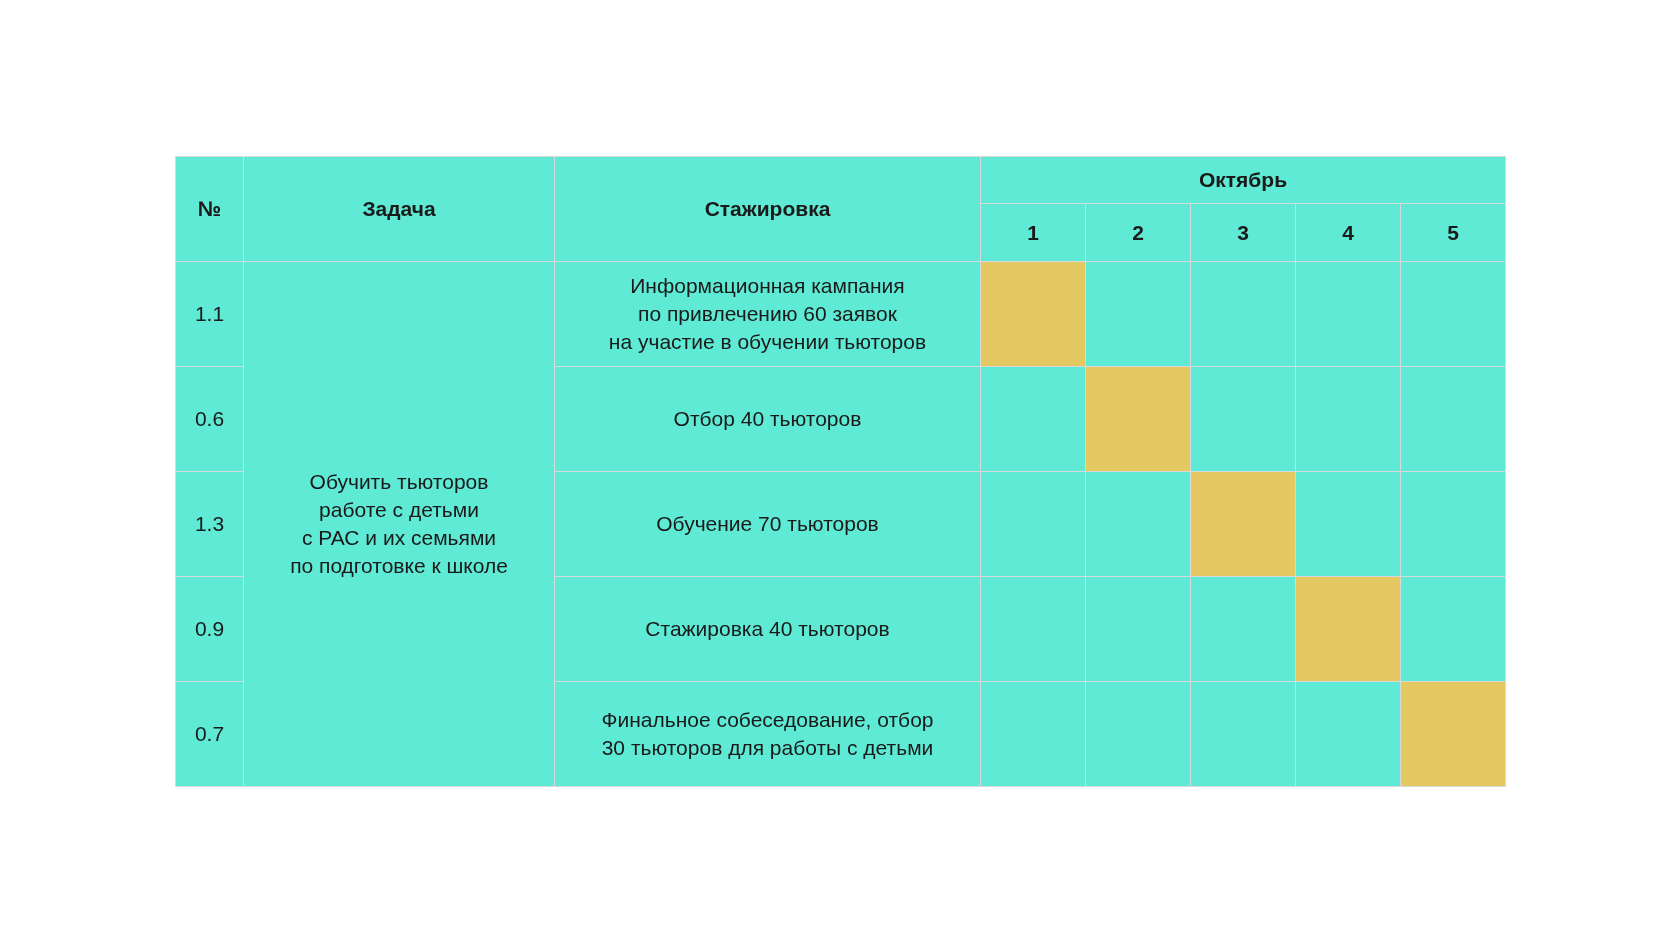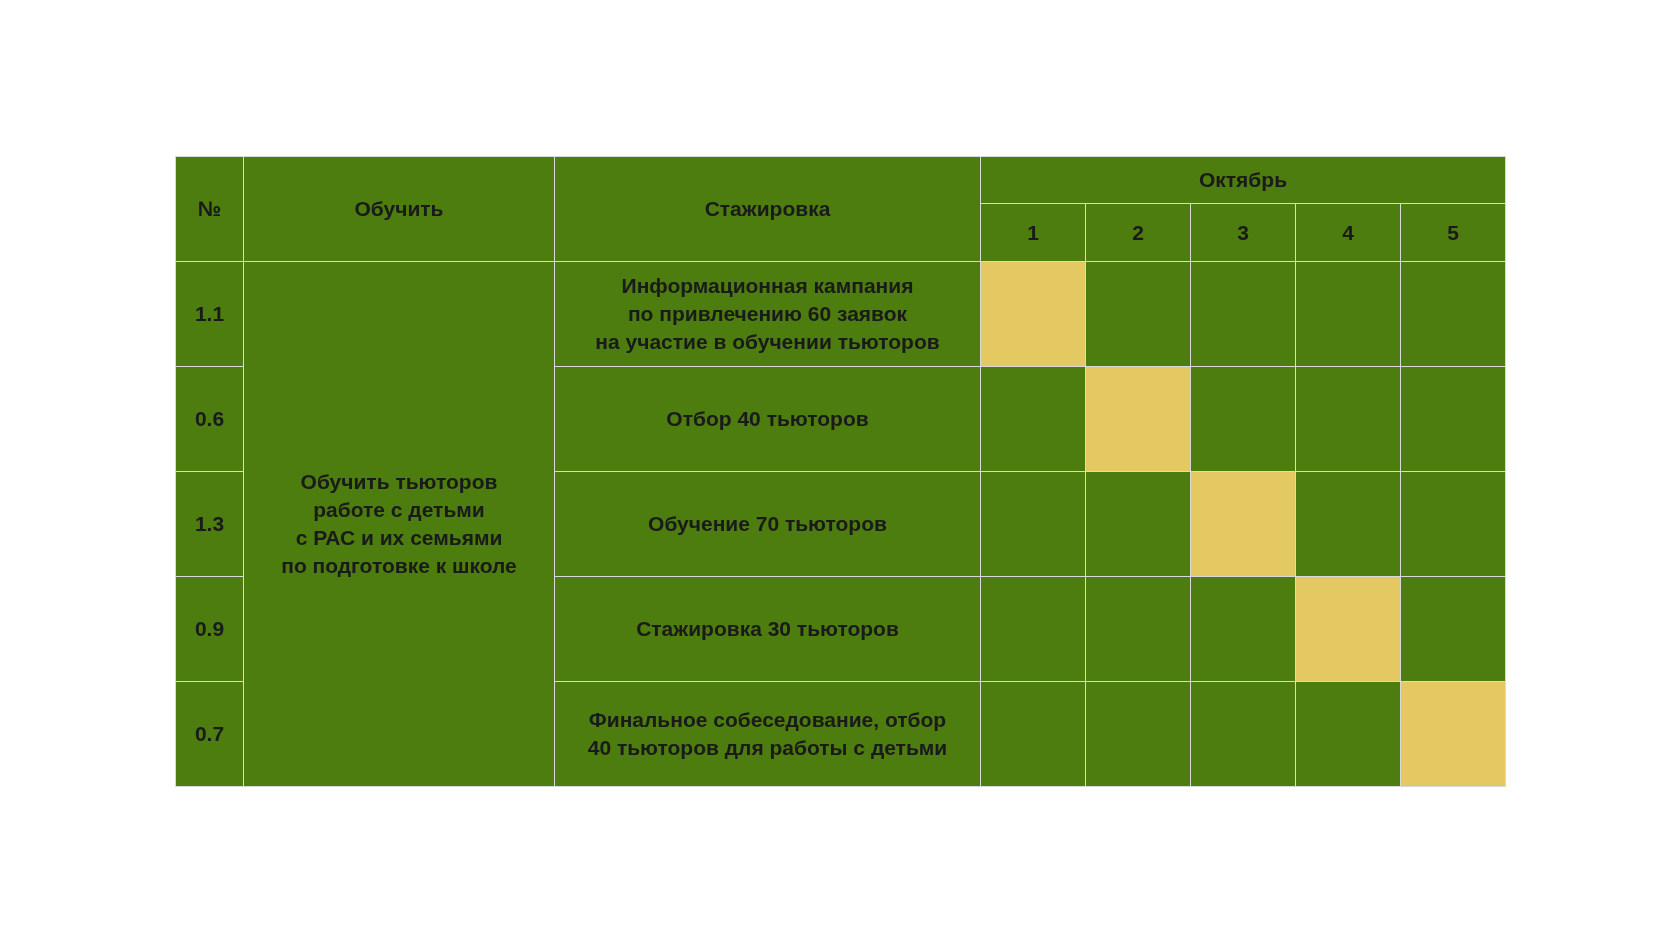--- a/index.html
+++ b/index.html
@@ -33,39 +33,39 @@
     border-collapse: collapse;
     table-layout: fixed;
     width: 1330px;
   }
   table.gantt th,
   table.gantt td {
     border: 1px solid var(--grid);
     padding: 4px 8px;
     text-align: center;
     vertical-align: middle;
-    background: #4d7c0f;
+    background: #5eead4;
   }
   
   col.c-num   { width: 68px;  }
   col.c-task  { width: 311px; }
   col.c-act   { width: 426px; }
   col.c-week  { width: 105px; }
   
   tr.r-month  { height: 47px;  }
   tr.r-weeks  { height: 58px;  }
   tr.r-data   { height: 105px; }
 
   th {
     font-weight: bold;
     font-size: 21px;
   }
   td {
     font-size: 21px;
-    font-weight: bold;
+    font-weight: normal;
   }
   .multiline {
     white-space: pre-line;
     line-height: 28px;
   }
   td.week-cell { padding: 0; }
   td.week-cell.hl { background: var(--highlight); }
 </style>
 </head>
 <body>
@@ -79,21 +79,21 @@
         <col class="c-act">
         <col class="c-week">
         <col class="c-week">
         <col class="c-week">
         <col class="c-week">
         <col class="c-week">
       </colgroup>
       <thead>
         <tr class="r-month">
           <th rowspan="2">№</th>
-          <th rowspan="2">Обучить</th>
+          <th rowspan="2">Задача</th>
           <th rowspan="2">Стажировка</th>
           <th colspan="5">Октябрь</th>
         </tr>
         <tr class="r-weeks">
           <th>1</th>
           <th>2</th>
           <th>3</th>
           <th>4</th>
           <th>5</th>
         </tr>
@@ -127,31 +127,31 @@
           <td>1.3</td>
           <td class="multiline">Обучение 70 тьюторов</td>
           <td class="week-cell"></td>
           <td class="week-cell"></td>
           <td class="week-cell hl"></td>
           <td class="week-cell"></td>
           <td class="week-cell"></td>
         </tr>
         <tr class="r-data">
           <td>0.9</td>
-          <td class="multiline">Стажировка 30 тьюторов</td>
+          <td class="multiline">Стажировка 40 тьюторов</td>
           <td class="week-cell"></td>
           <td class="week-cell"></td>
           <td class="week-cell"></td>
           <td class="week-cell hl"></td>
           <td class="week-cell"></td>
         </tr>
         <tr class="r-data">
           <td>0.7</td>
           <td class="multiline">Финальное собеседование, отбор
-40 тьюторов для работы с детьми</td>
+30 тьюторов для работы с детьми</td>
           <td class="week-cell"></td>
           <td class="week-cell"></td>
           <td class="week-cell"></td>
           <td class="week-cell"></td>
           <td class="week-cell hl"></td>
         </tr>
       </tbody>
     </table>
   </div>
 </div>

